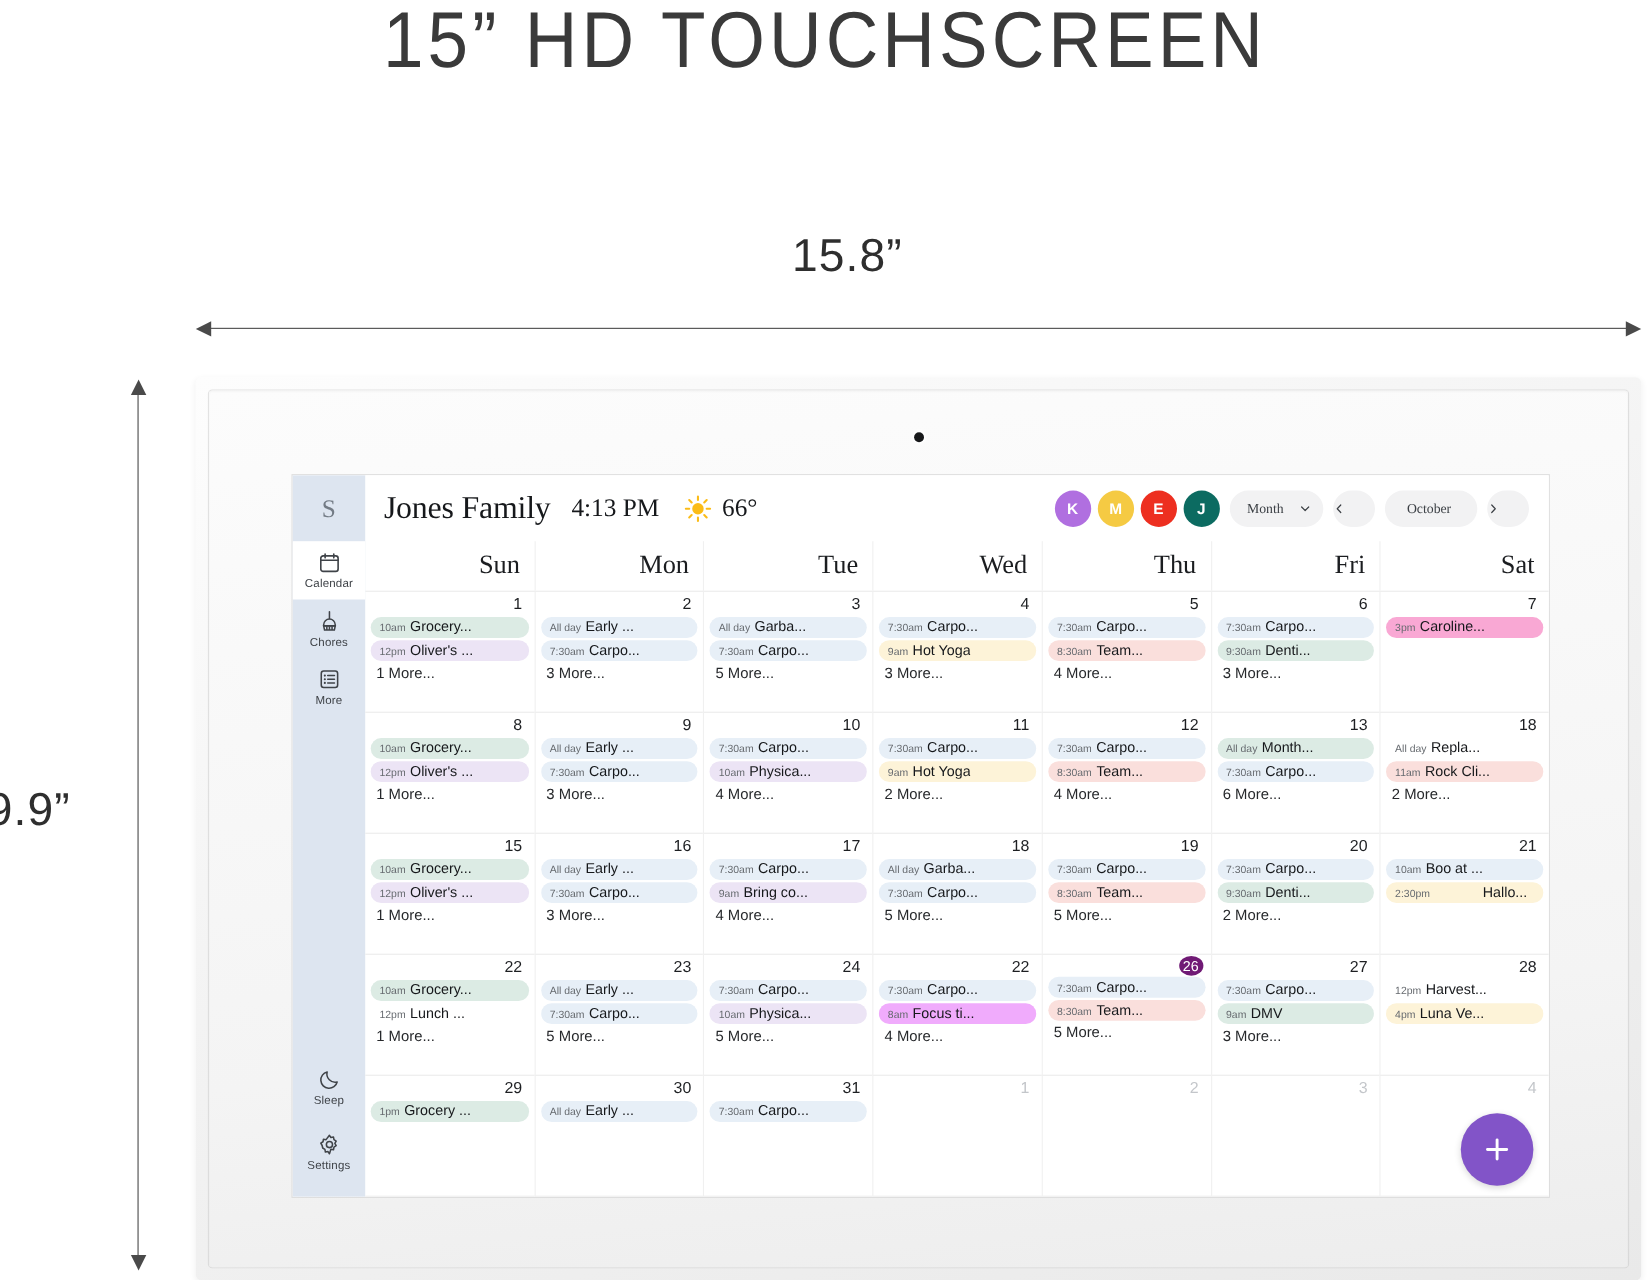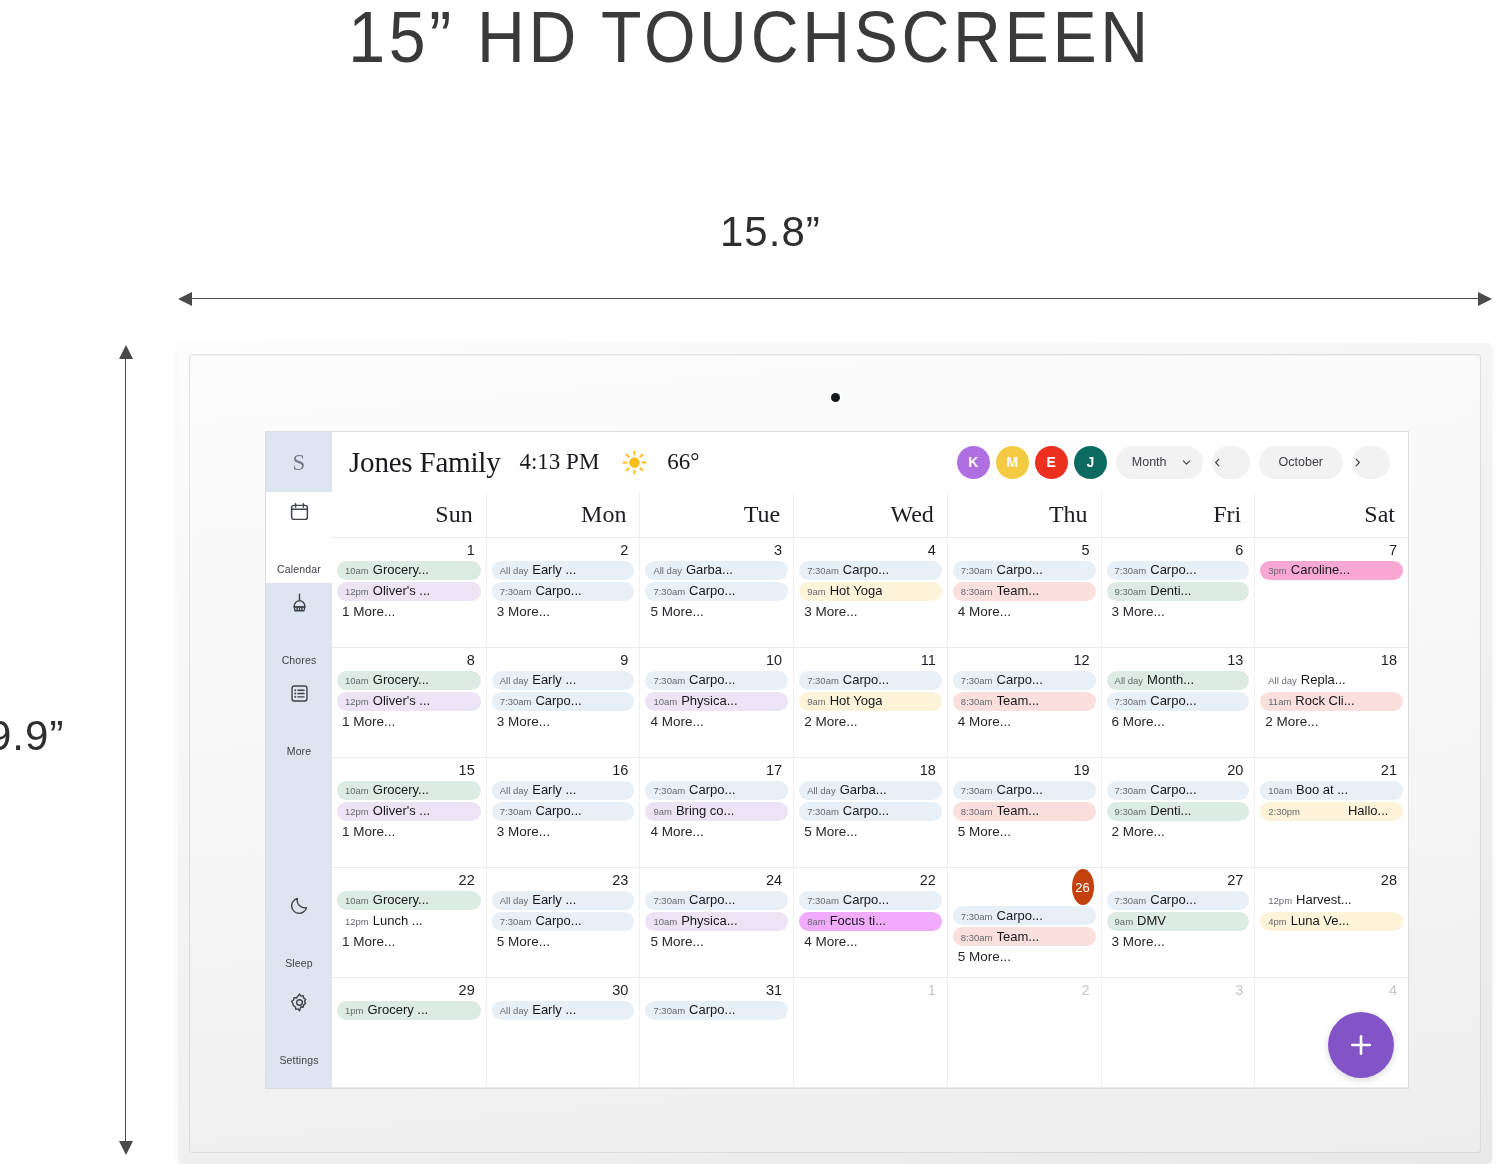--- a/index.html
+++ b/index.html
@@ -167,21 +167,20 @@
     color: #737b85;
     line-height: 1;
   }
   .nav-ico { width: 21px; height: 21px; display: block; }
   .nav-ico svg { width: 100%; height: 100%; display: block; }
   .nav-label {
     font-size: 10.5px;
     letter-spacing: 0.15px;
     color: #3f4348;
     white-space: nowrap;
-    margin-top: 38px;
   }
   .sb-spacer { flex: 1 1 auto; }
   .sb-bottom { padding-bottom: 12px; }
   .sb-bottom .nav-item { padding: 13px 0 10px; }
 
   
   .main {
     flex: 1 1 auto;
     display: flex;
     flex-direction: column;
@@ -208,21 +207,21 @@
   .clock {
     font-family: "Liberation Serif", serif;
     font-size: 23px;
     color: #16181b;
     margin-left: 9px;
     white-space: nowrap;
   }
   .weather {
     display: flex;
     align-items: flex-end;
-    gap: 20px;
+    gap: 9px;
     margin-left: 13px;
   }
   .sun-icon { width: 25px; height: 25px; display: block; }
   .temp {
     font-family: "Liberation Serif", serif;
     font-size: 23px;
     color: #16181b;
   }
   .header-right {
     margin-left: auto;
@@ -245,21 +244,21 @@
     background: #f2f2f3;
     border-radius: 20px;
     height: 33px;
     display: flex;
     align-items: center;
     justify-content: flex-start;
     color: #3c4045;
     font-size: 12.5px;
     cursor: pointer;
     border: none;
-    font-family: Liberation Sans, sans-serif;
+    font-family: Liberation Serif, serif;
   }
   .pill-view { padding: 0 11px 0 16px; gap: 14px; }
   .pill-nav { width: 38px; }
   .pill-month { padding: 0 20px; min-width: 84px; }
   .chev { width: 11px; height: 11px; display: block; }
 
   
   .weekdays {
     display: grid;
     grid-template-columns: repeat(7, 1fr);
@@ -301,23 +300,23 @@
   .day-cell:nth-child(7n+1) { border-left: none; }
   .day-num {
     align-self: flex-end;
     font-size: 14.5px;
     color: #1d1f22;
     margin: 1px 6px 3px 0;
     line-height: 1;
   }
   .day-cell.muted .day-num { color: #c3c6ca; }
   .day-num.today {
-    background: #c2410c;
+    background: #701a75;
     color: #ffffff;
-    width: 22px; height: 36px;
+    width: 22px; height: 18px;
     border-radius: 50%;
     display: flex;
     align-items: center;
     justify-content: center;
     margin: -3px 2px 1px 0;
     font-size: 13px;
   }
   .evt {
     display: flex;
     align-items: baseline;

